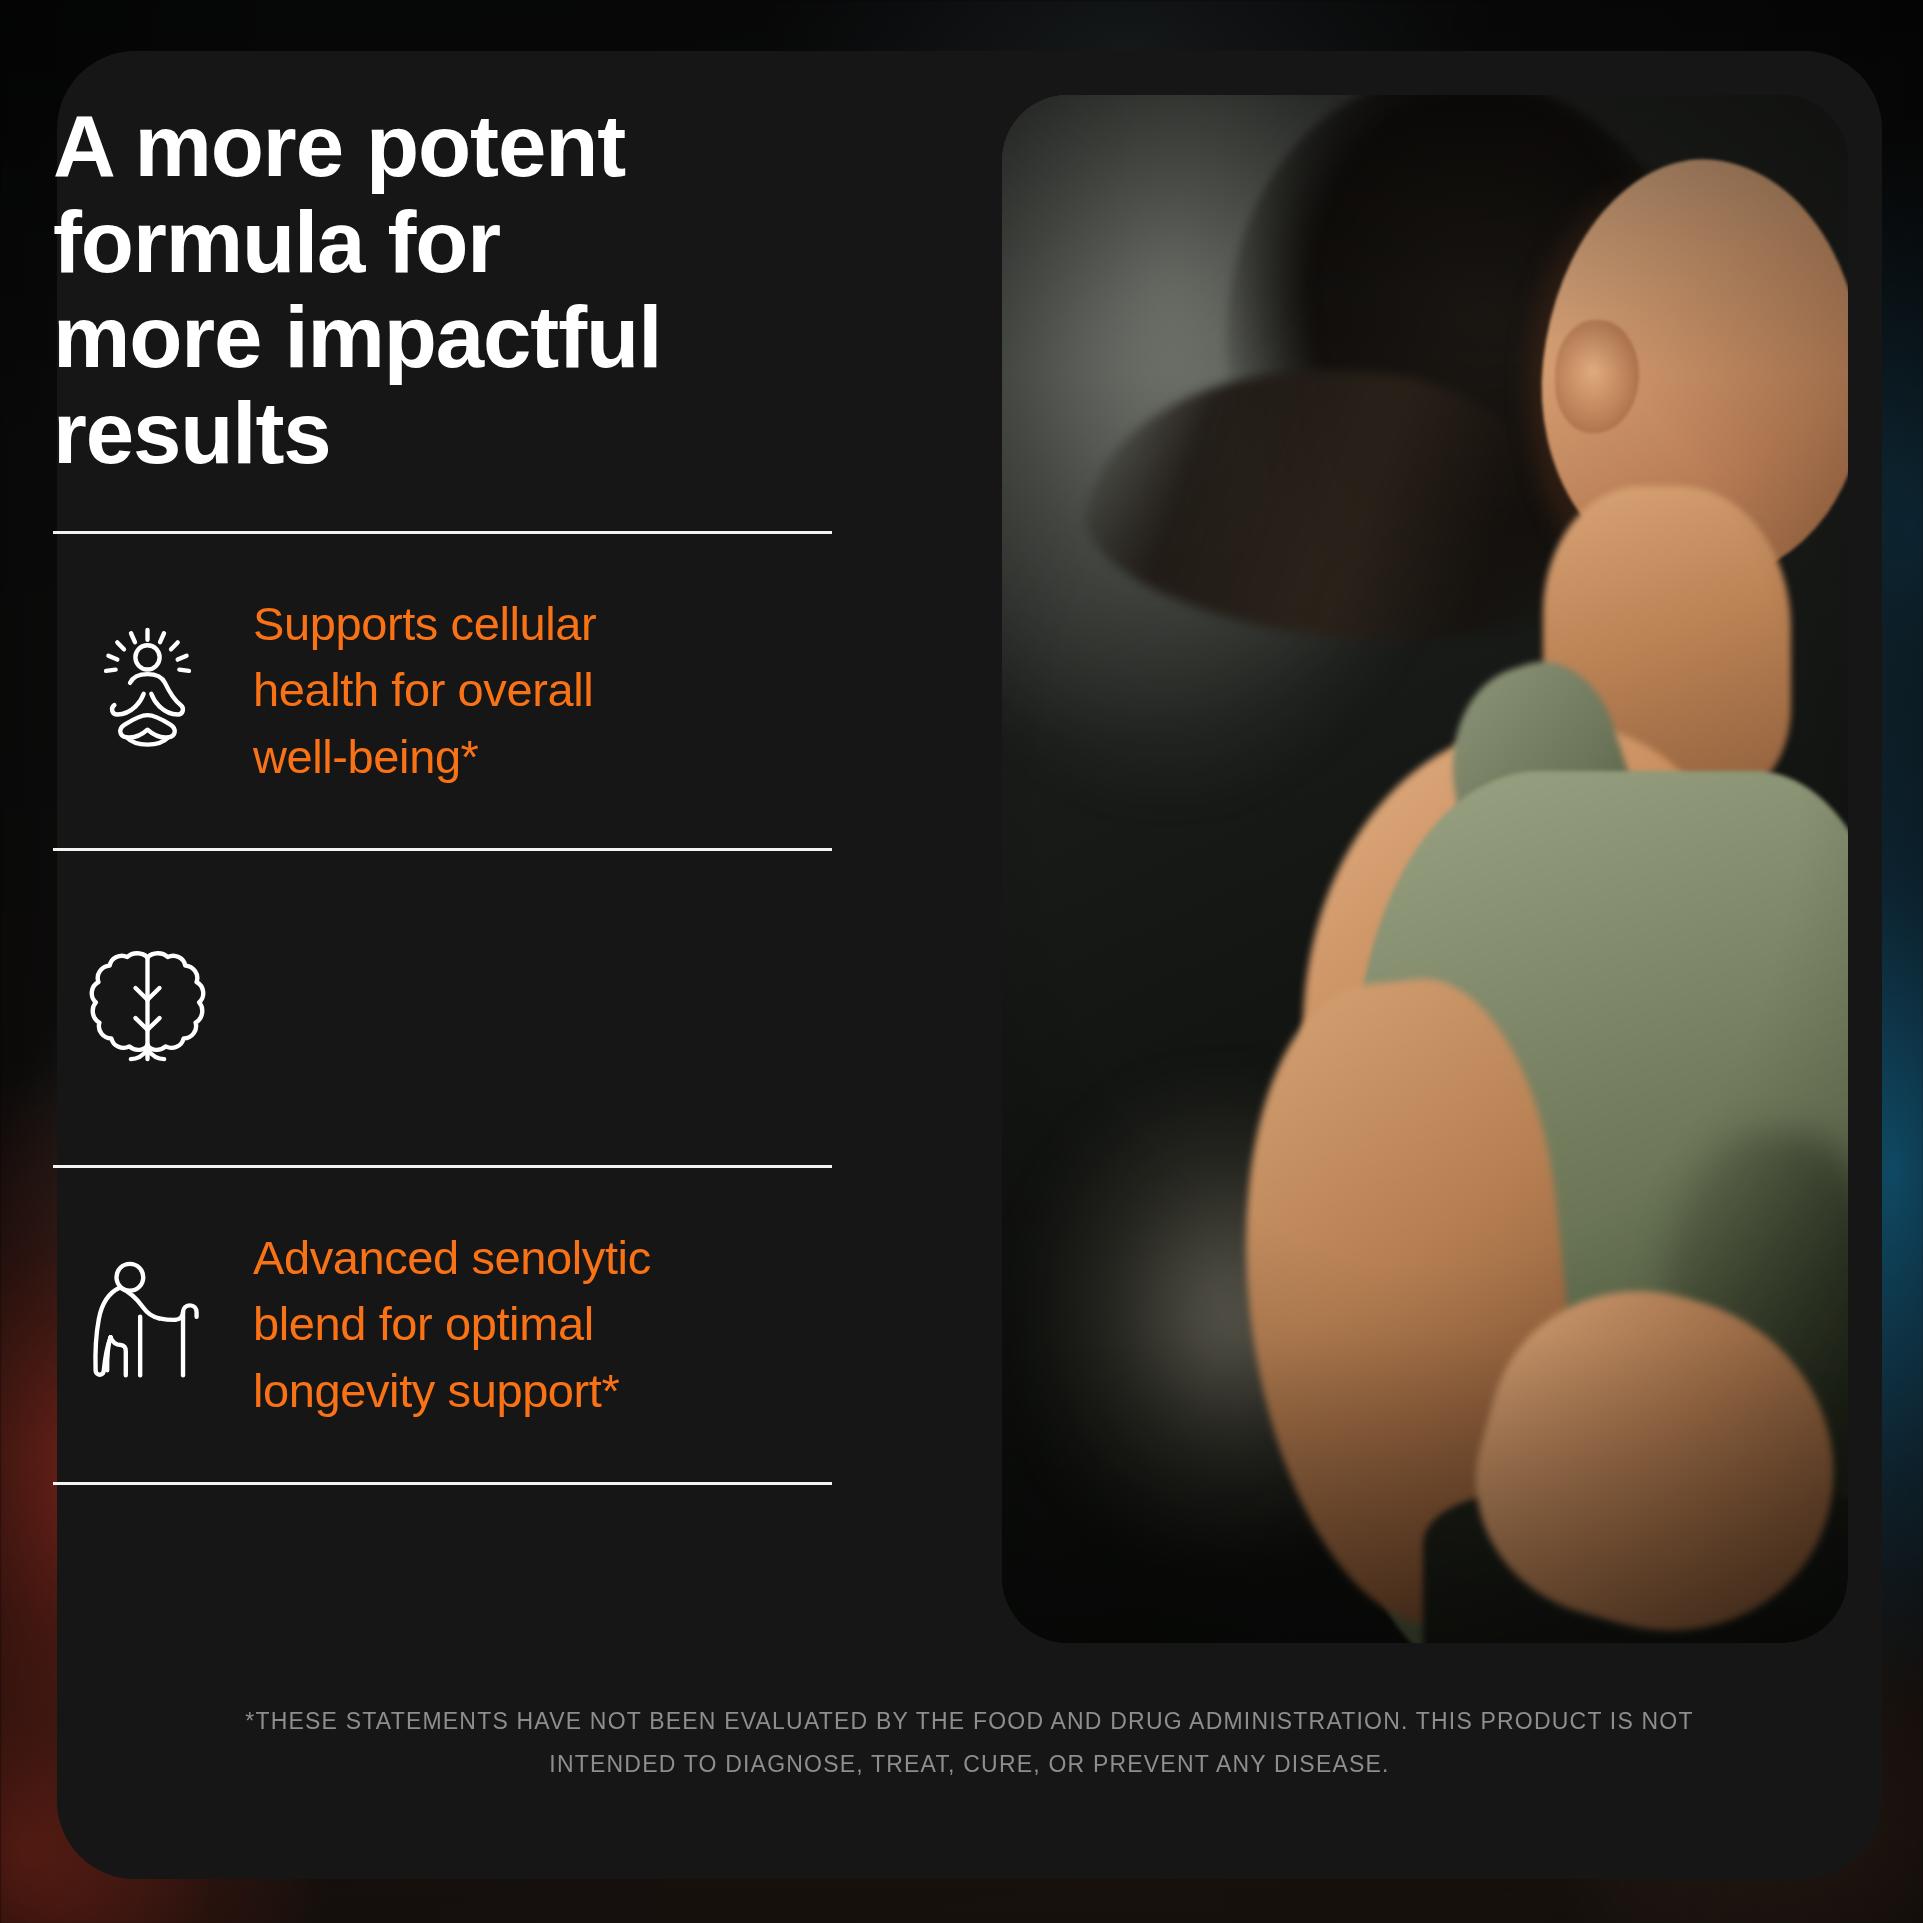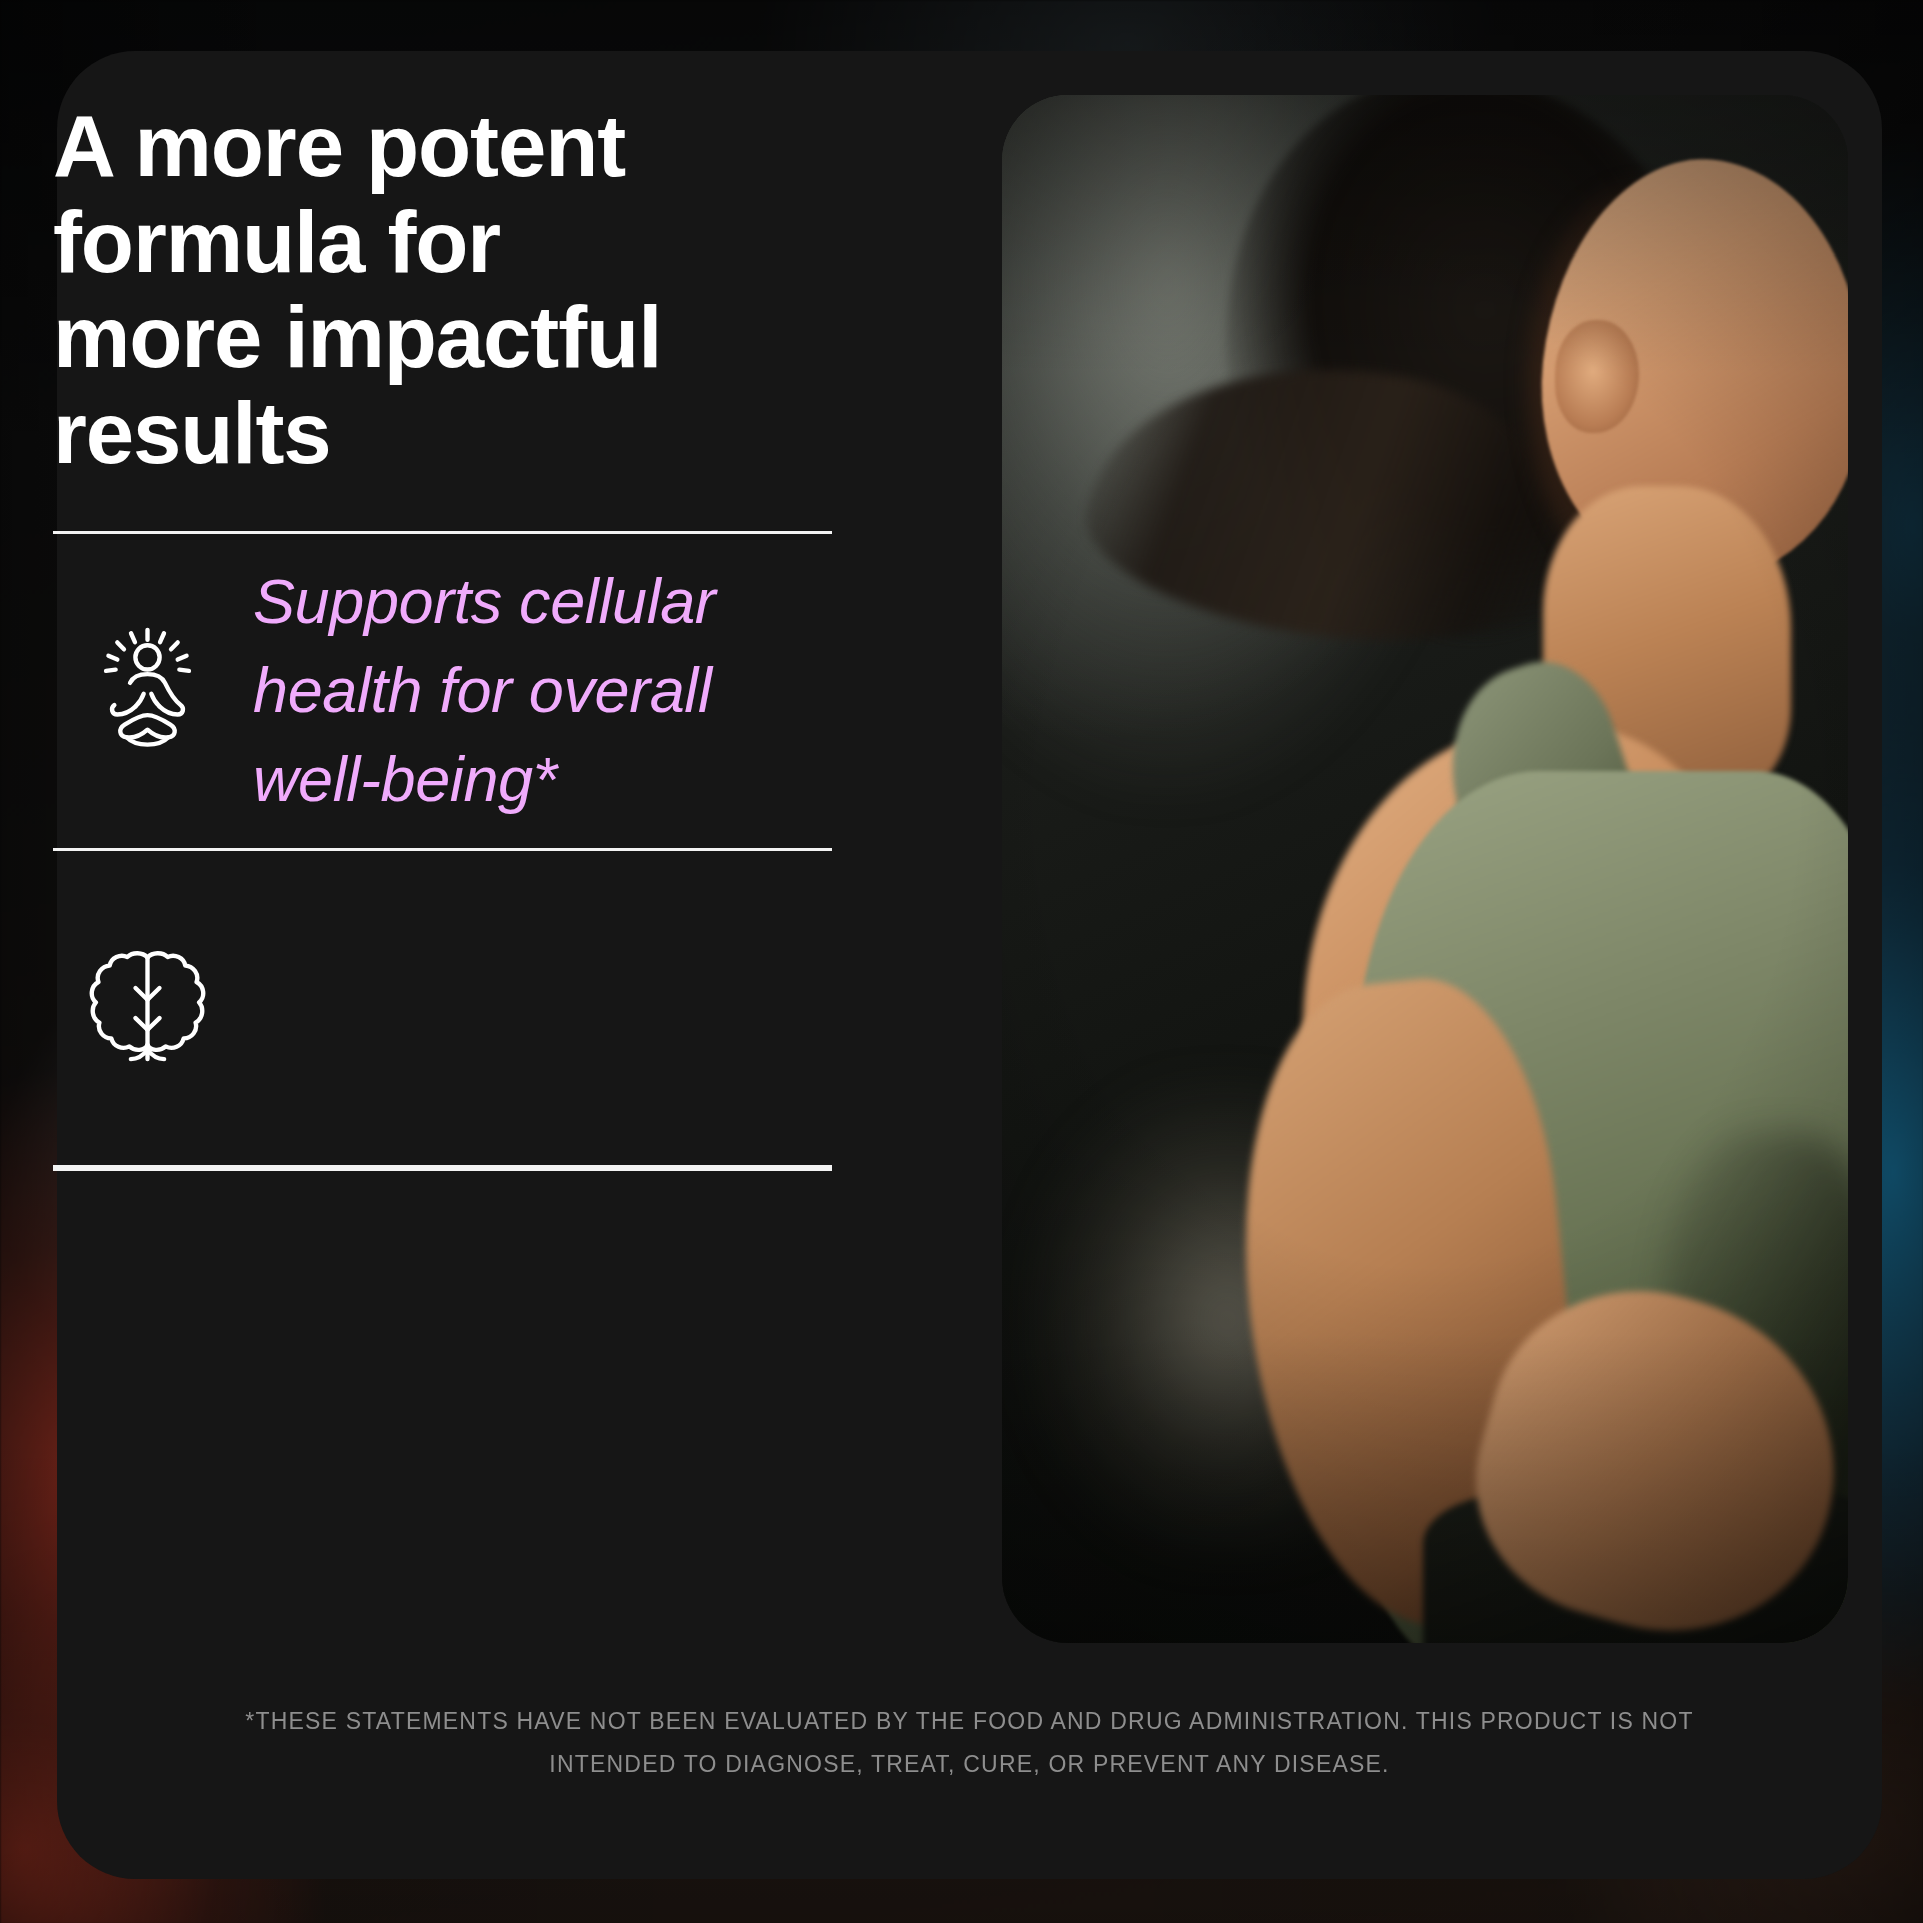--- a/index.html
+++ b/index.html
@@ -85,28 +85,27 @@
     width: 188px;
     min-width: 188px;
     display: flex;
     align-items: center;
     justify-content: center;
   }
   .benefit-icon svg {
     display: block;
   }
   .benefit-text {
-    color: #f0abfc;
-    font-size: 63px;
+    color: #f97316;
+    font-size: 47px;
     line-height: 1.42;
     font-weight: 400;
     letter-spacing: -0.4px;
     white-space: pre-line;
     padding-left: 12px;
-    font-style: italic;
   }
 
   
   .photo-card {
     position: absolute;
     left: 1002px;
     top: 95px;
     width: 846px;
     height: 1548px;
     border-radius: 66px;
@@ -354,20 +353,46 @@
             <path d="M50 65.8 L41.5 57.5"></path>
             <path d="M50 65.8 L58.5 57.5"></path>
             <path d="M50 80 C46.5 84.6 42.5 86.6 38.2 86.6"></path>
             <path d="M50 80 C53.5 84.6 57.5 86.6 61.8 86.6"></path>
           </svg>
         </div>
       </div>
 
       <div class="rule"></div>
 
+      <div class="benefit-row">
+        <div class="benefit-icon">
+          <svg width="141" height="141" viewBox="0 0 100 100" fill="none" stroke="#ffffff" stroke-width="3.1" stroke-linecap="round" stroke-linejoin="round">
+            <circle cx="37.5" cy="16.5" r="9.5"></circle>
+            <path d="M30.5 23.8
+                     C22.5 27.5 17.5 35.5 15.5 46
+                     C13.2 58 12.8 70 13.2 82.5
+                     C13.3 86.5 18.6 86.8 19 82.8
+                     C19.9 73.5 21.4 65.5 23.8 59"></path>
+            <path d="M30.5 23.8 C37 26.8 42.6 31.8 46.8 37.8
+                     C49.6 41.8 53.4 44.6 58.2 45.6"></path>
+            <path d="M58.2 45.6 C62.5 46.4 66.4 46.8 69.5 46.7"></path>
+            <path d="M23.8 59 C25.2 62.5 27.5 64.5 31 64.5
+                     C33.2 64.5 34.6 66.3 34.6 68.8 L34.6 86"></path>
+            <path d="M23.8 59 C22 64.5 21.2 72 21.4 82.5"></path>
+            <line x1="44.8" y1="44.5" x2="44.8" y2="86"></line>
+            <path d="M69.5 46.7 C72.8 46.6 75.2 44.4 75.2 41.2"></path>
+            <path d="M75.2 41.2 C75.2 38.2 77.6 36.4 80.2 36.4
+                     C82.8 36.4 84.8 38.4 84.8 41.4 L84.8 44.5"></path>
+            <line x1="75.2" y1="41.2" x2="75.2" y2="86"></line>
+          </svg>
+        </div>
+        <div class="benefit-text">Advanced senolytic
+blend for optimal
+longevity support*</div>
+      </div>
 
       <div class="rule"></div>
     </div>
   </div>
 
   <div class="photo-card">
     <div class="photo-layer"></div>
     <div class="wall-light"></div>
     <div class="floor-light"></div>
     <div class="hair"></div>

